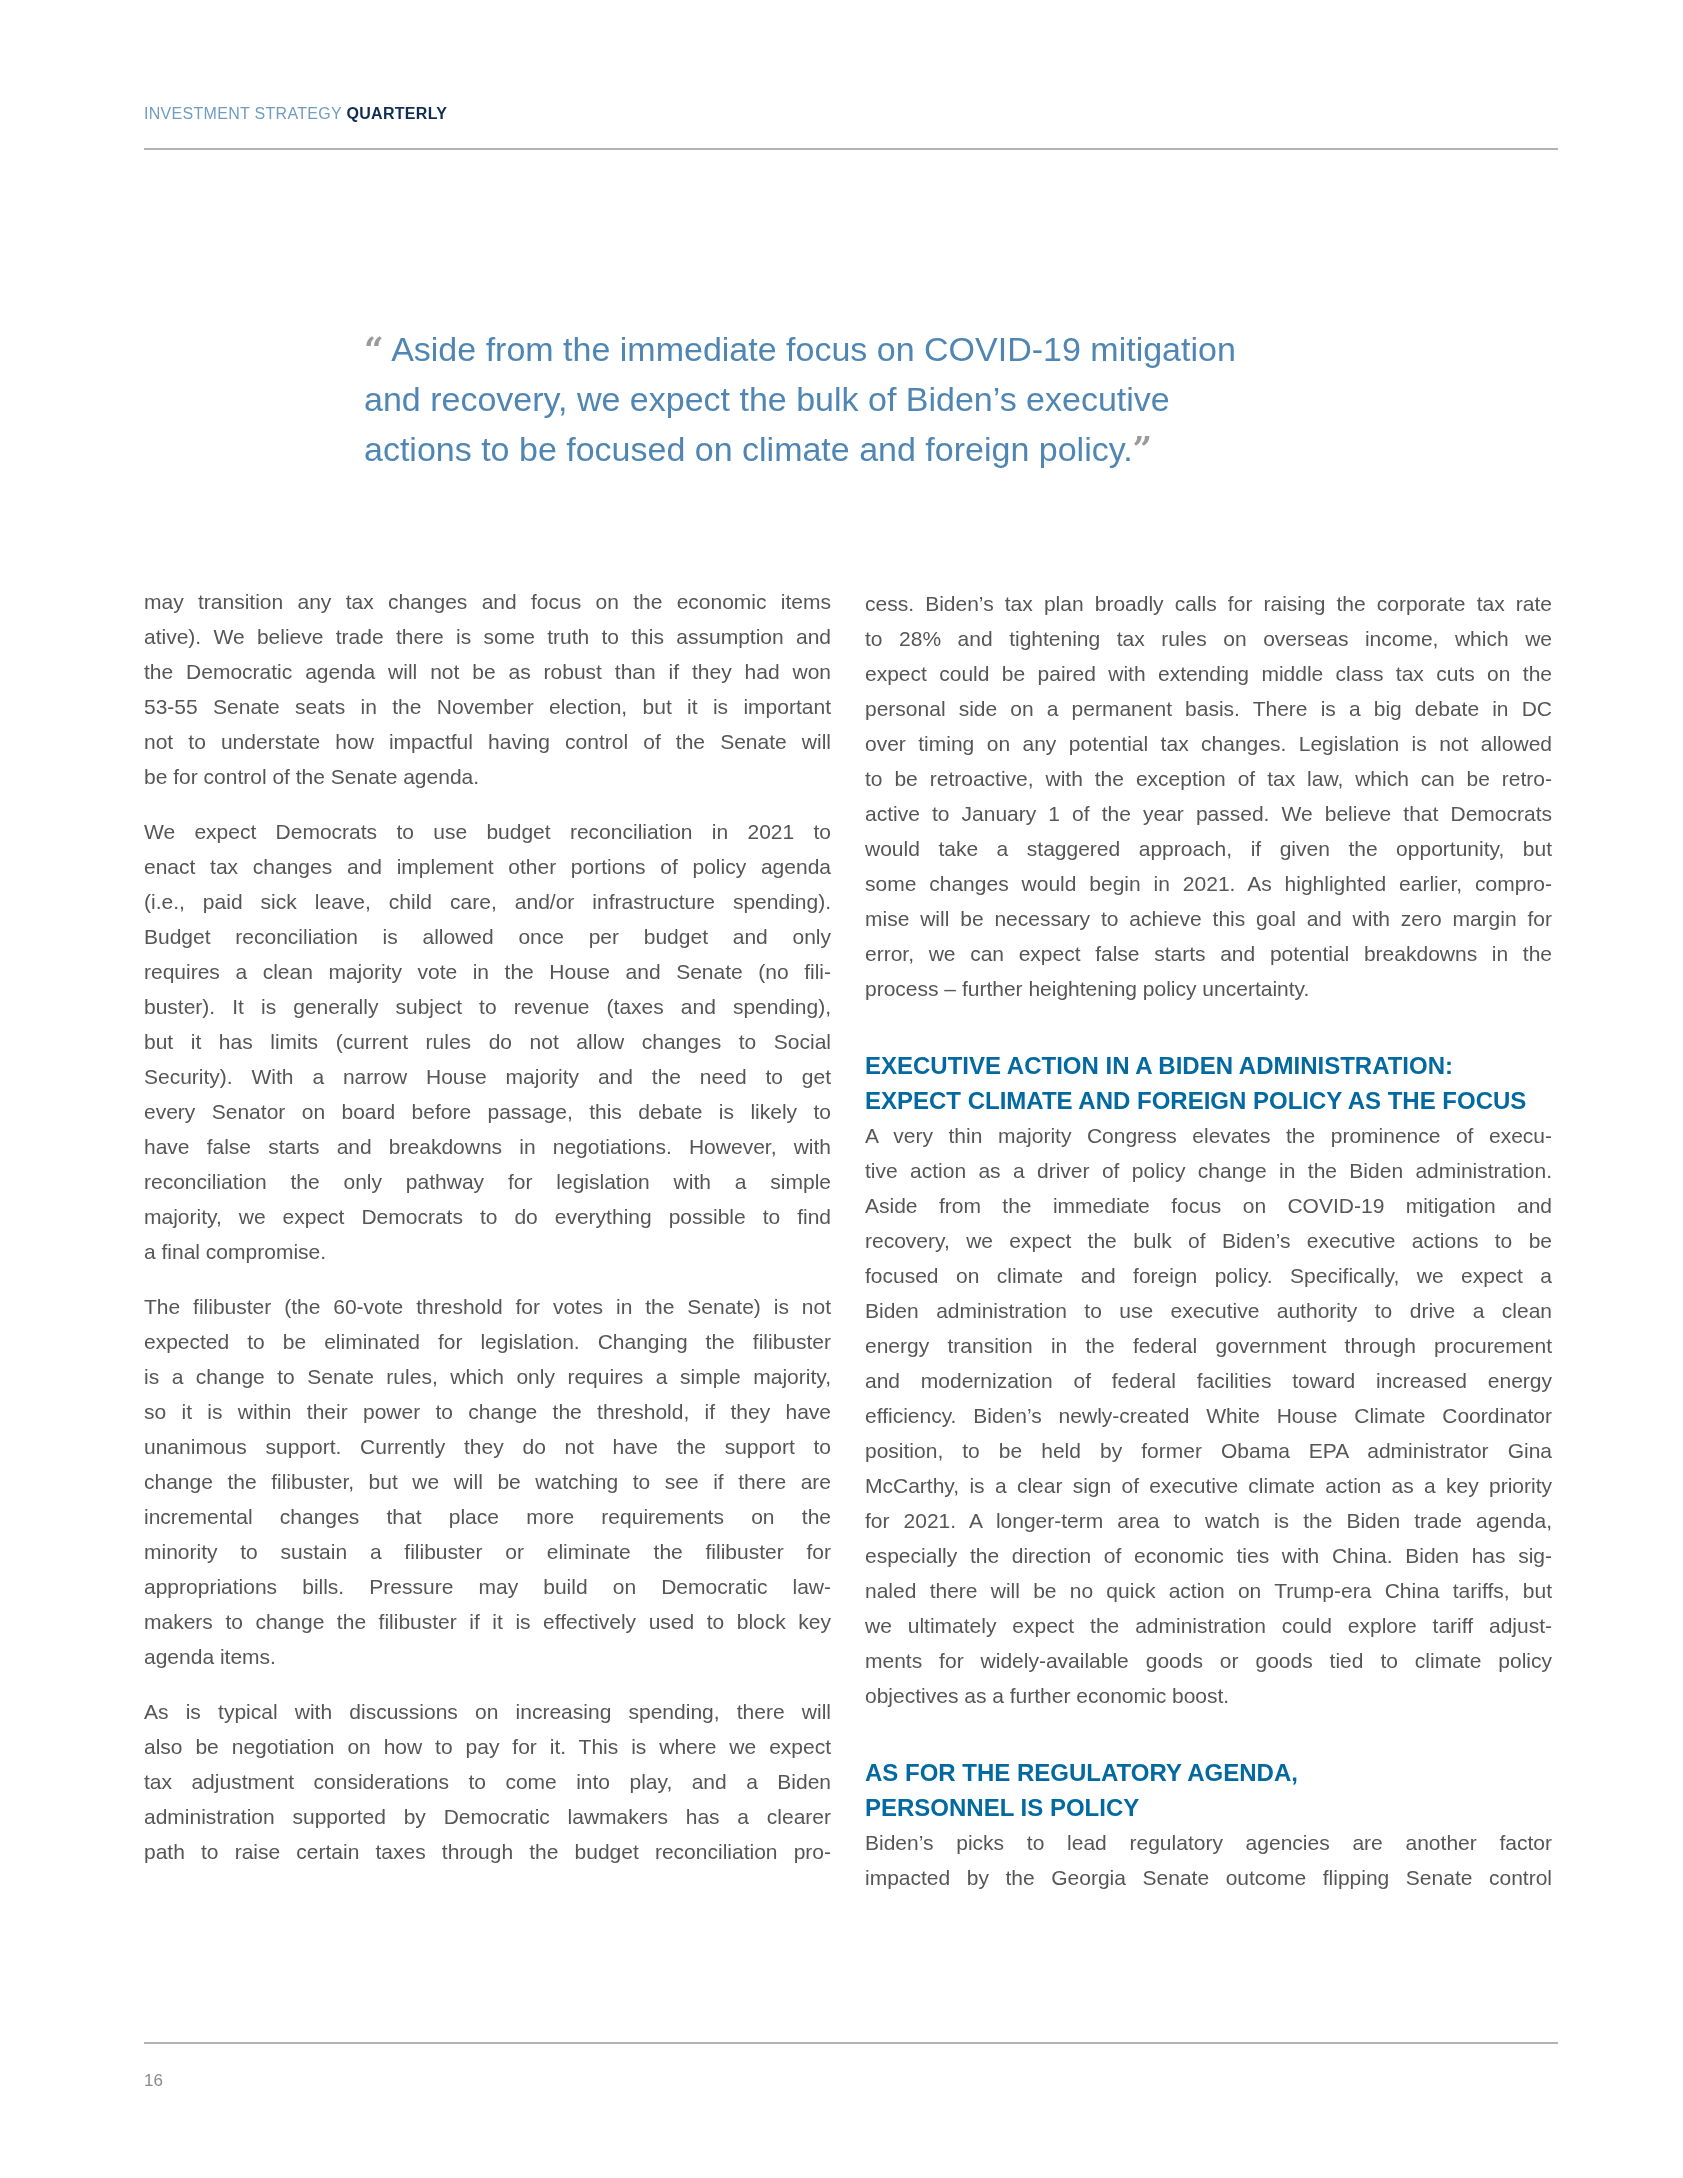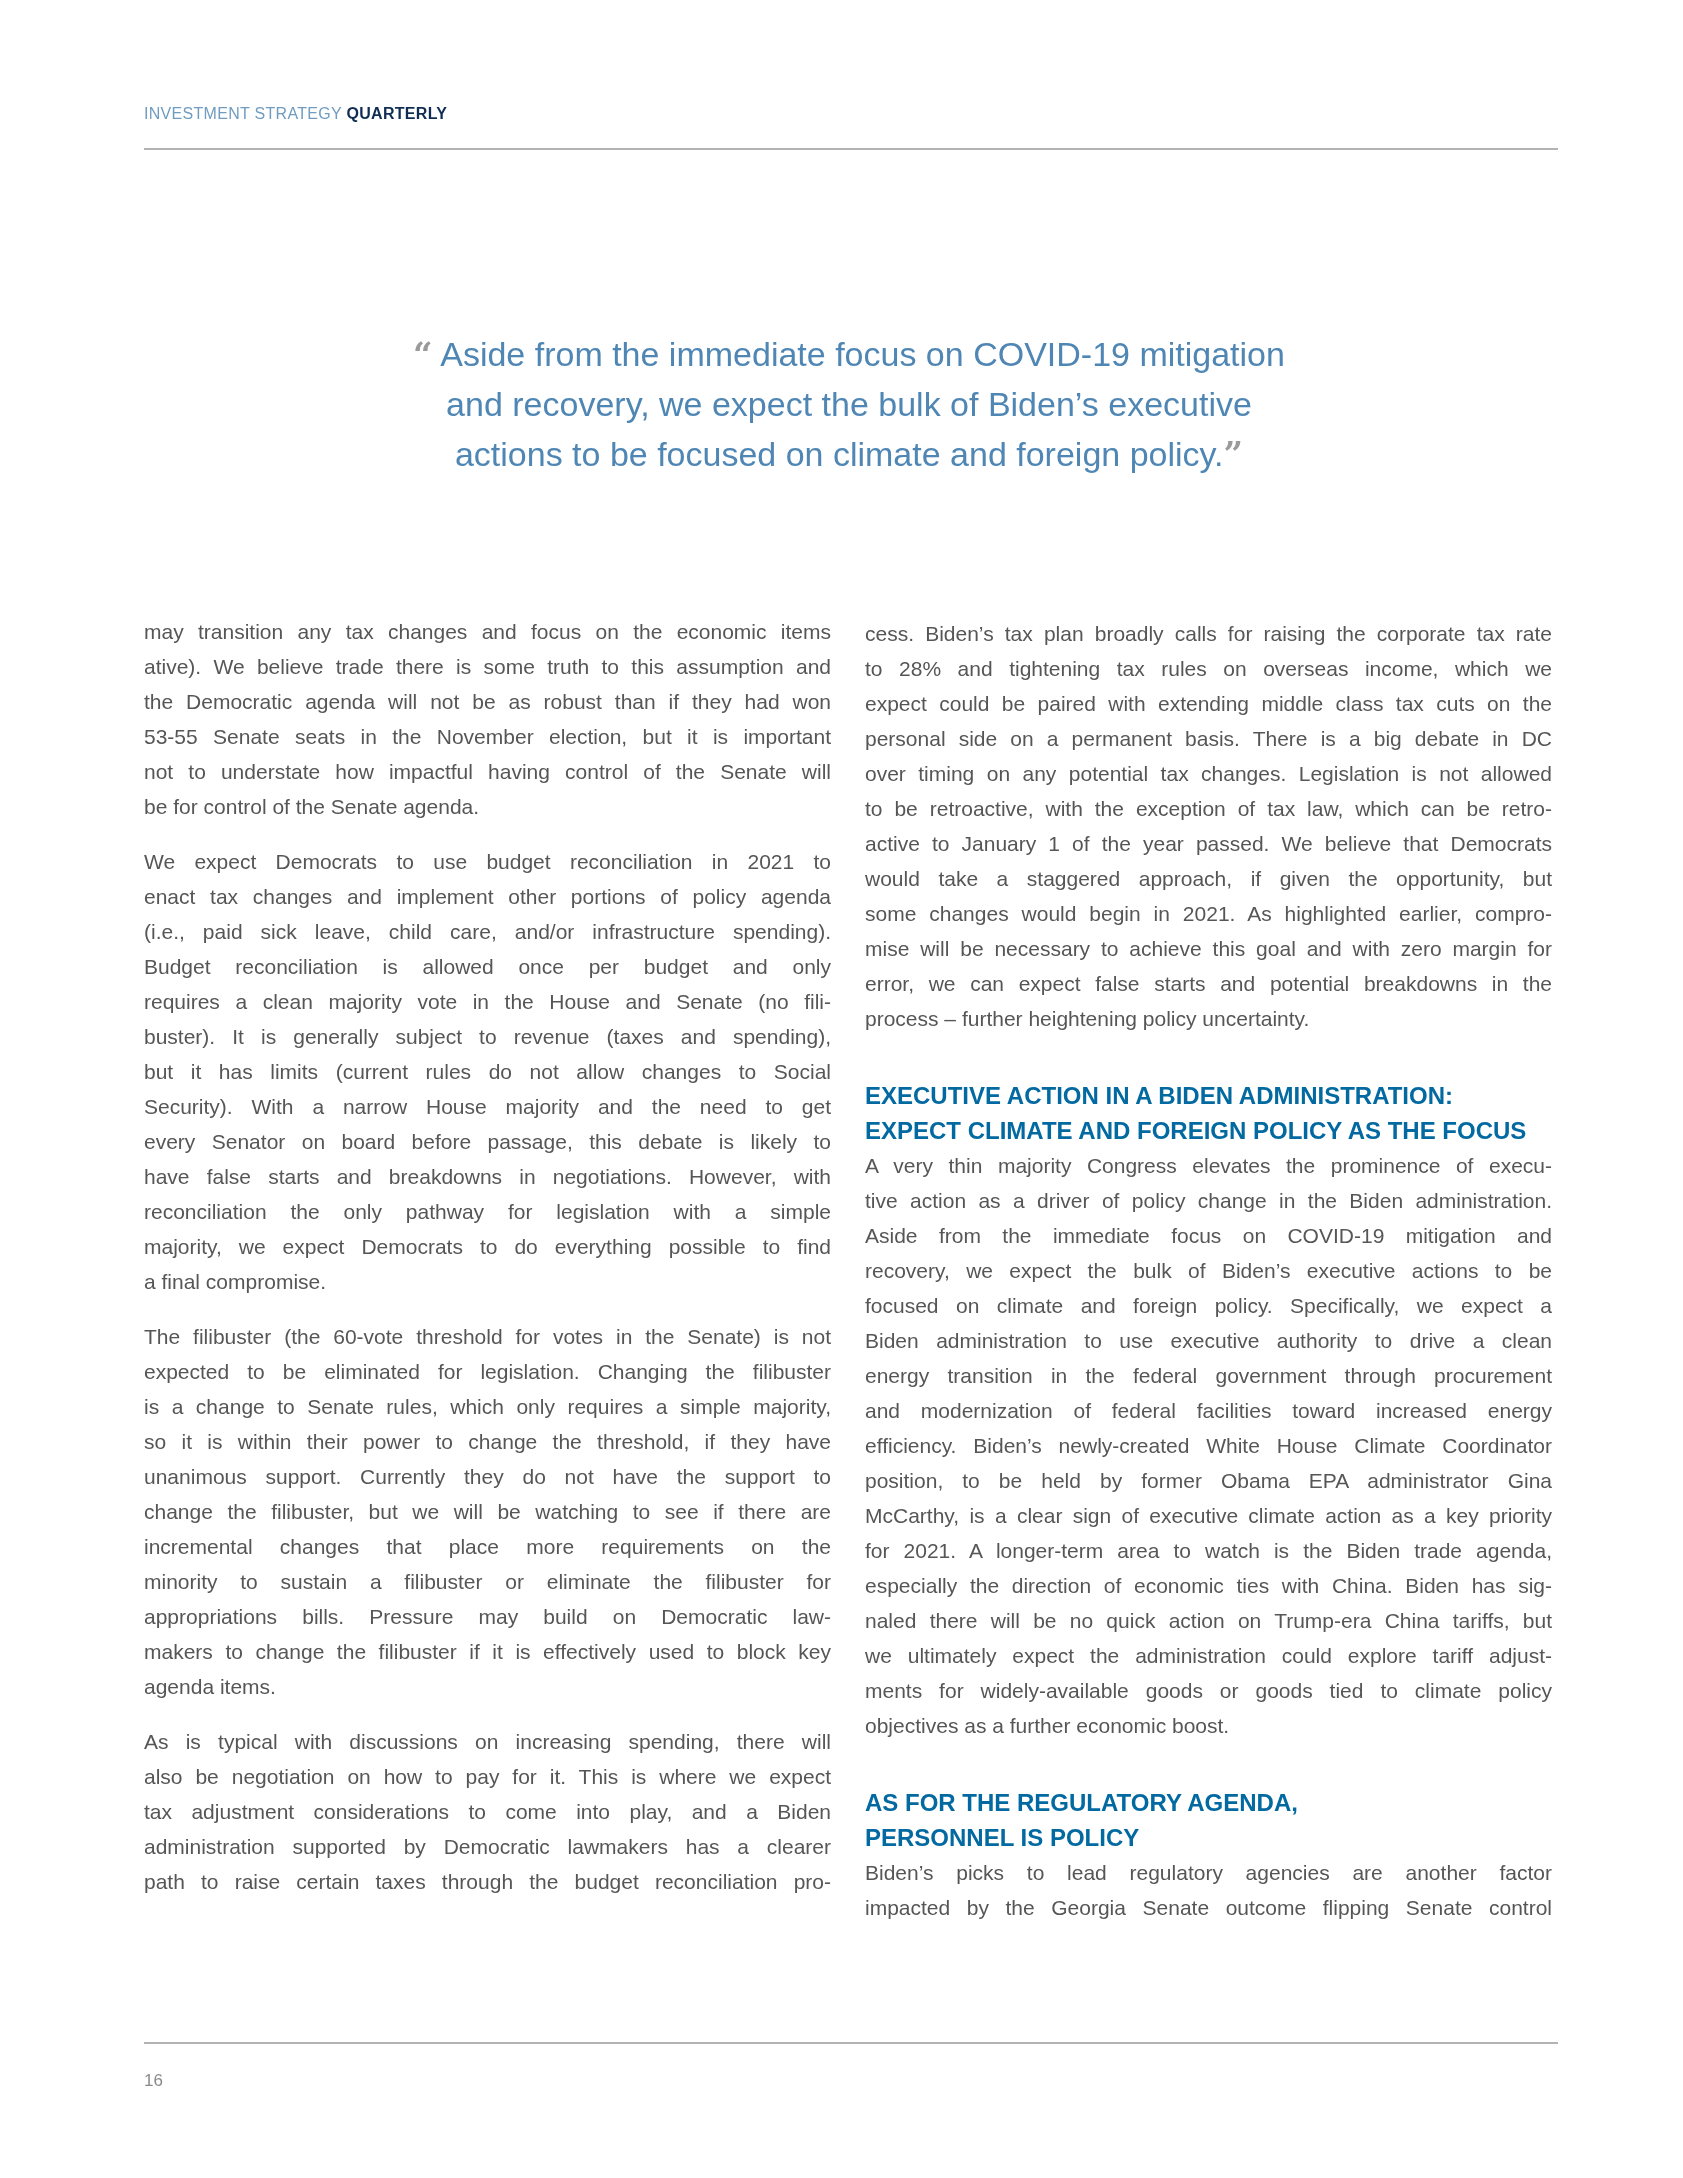--- a/index.html
+++ b/index.html
@@ -7,24 +7,24 @@
     .page { position: absolute; left: 8px; top: 0; width: 1683px; height: 1552px; background: #fff; padding-left: 23px; }
 
     .running-header { position: absolute; left: 136px; top: 105px; font-family: "Liberation Sans", sans-serif; font-size: 16px; letter-spacing: 0.3px; white-space: nowrap; }
     .running-header .light { color: #6f9cc0; font-weight: normal; }
     .running-header .bold { color: #0f2d52; font-weight: bold; }
     .rule { position: absolute; left: 136px; width: 1414px; height: 0; border-top: 2px solid #b3b3b3; }
     .rule.top { top: 148px; }
     .rule.bottom { top: 2042px; }
 
     .pullquote { position: absolute; left: 356px; top: 324px; width: 970px; font-family: "Liberation Sans", sans-serif; font-size: 34px; color: #4f86b4; }
-    .pullquote .qline { height: 50px; line-height: 60px; white-space: nowrap; text-align: center; }
+    .pullquote .qline { height: 50px; line-height: 50px; white-space: nowrap; }
     .pullquote .qmark { color: #9a9a9a; font-family: "DejaVu Serif", serif; font-weight: bold; font-size: 34px; }
 
-    .col { position: absolute; font-family: "Liberation Sans", sans-serif; font-size: 21px; color: #565656; margin-top: 30px; }
+    .col { position: absolute; font-family: "Liberation Sans", sans-serif; font-size: 21px; color: #565656; }
     .col.left { left: 136px; top: 584px; width: 687px; }
     .col.right { left: 857px; top: 586px; width: 687px; }
     .ln { height: 35px; line-height: 35px; white-space: nowrap; text-align: justify; text-align-last: justify; overflow: hidden; }
     .ln.last { text-align: left; text-align-last: left; }
     .para-gap { height: 20px; }
     .head-gap { height: 42px; }
     .heading { font-family: "Liberation Sans", sans-serif; font-weight: bold; font-size: 24px; color: #0369a1; }
     .heading .hl { height: 35px; line-height: 35px; white-space: nowrap; }
 
     .page-number { position: absolute; left: 136px; top: 2071px; font-family: Liberation Sans, sans-serif; font-size: 17px; color: #8a8a8a; }

